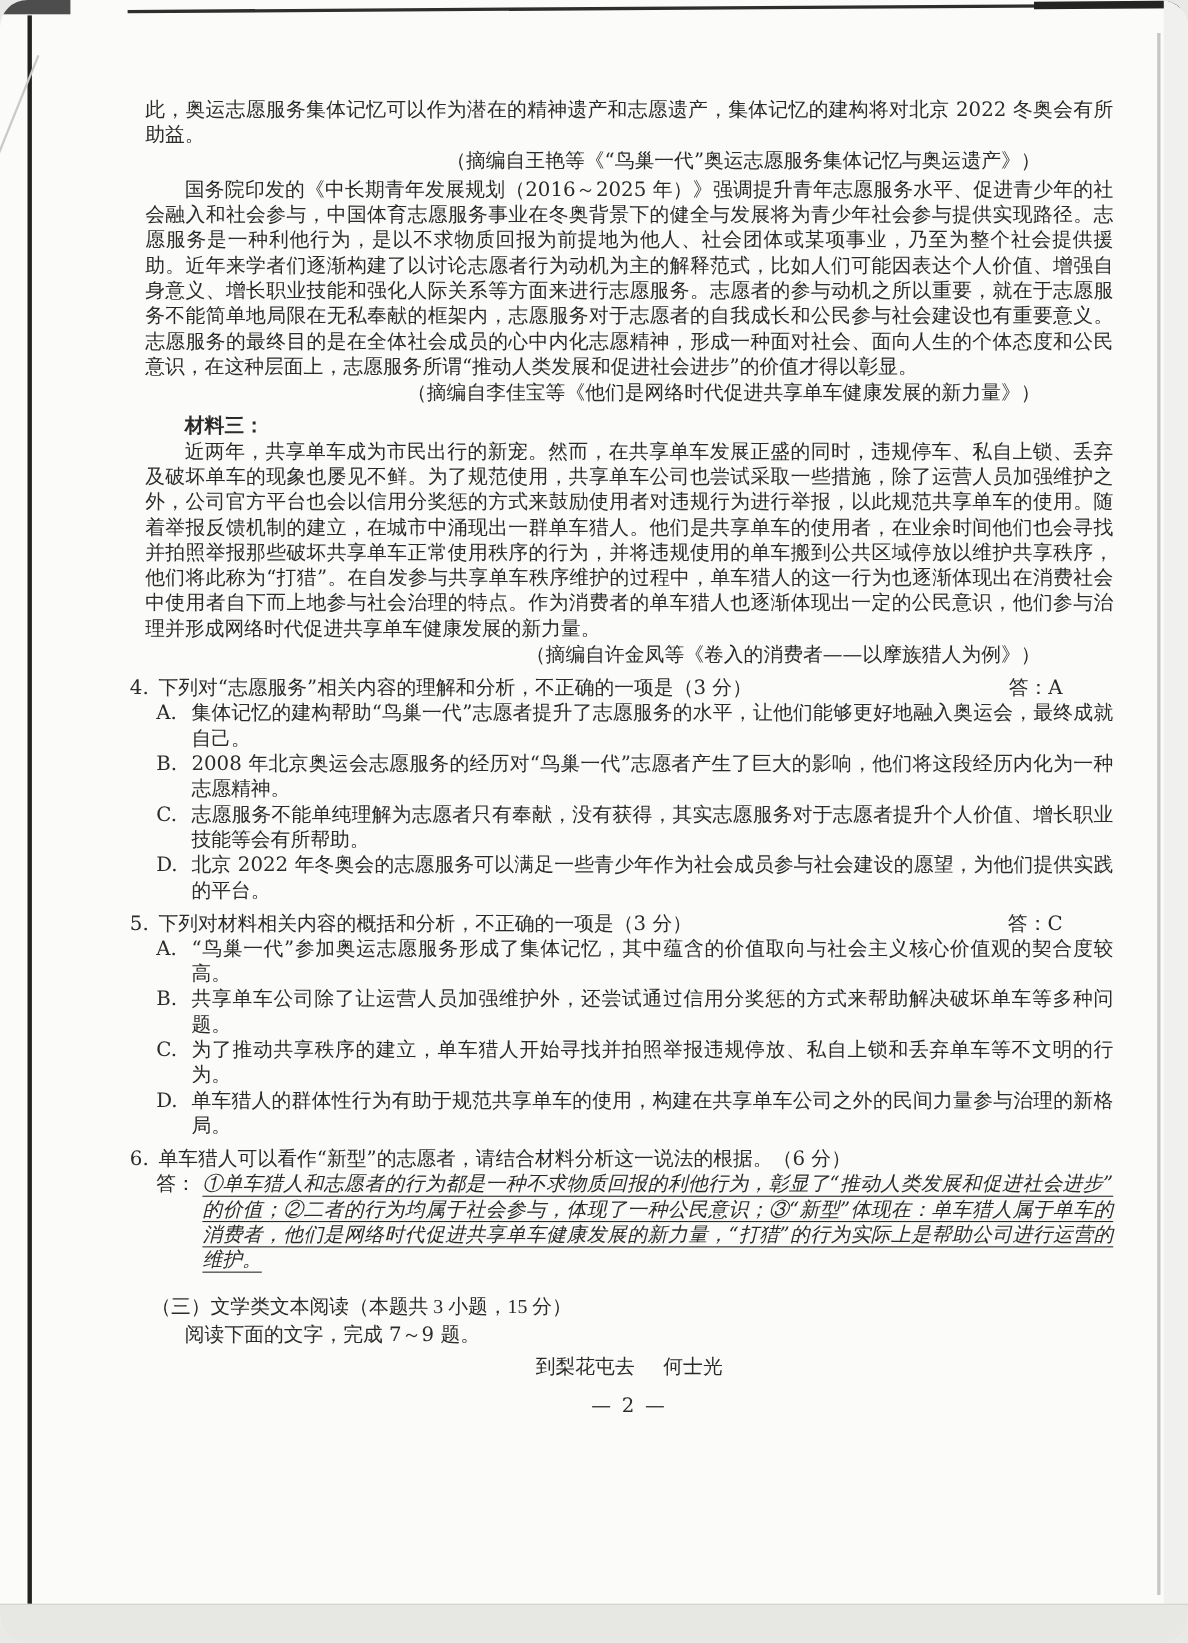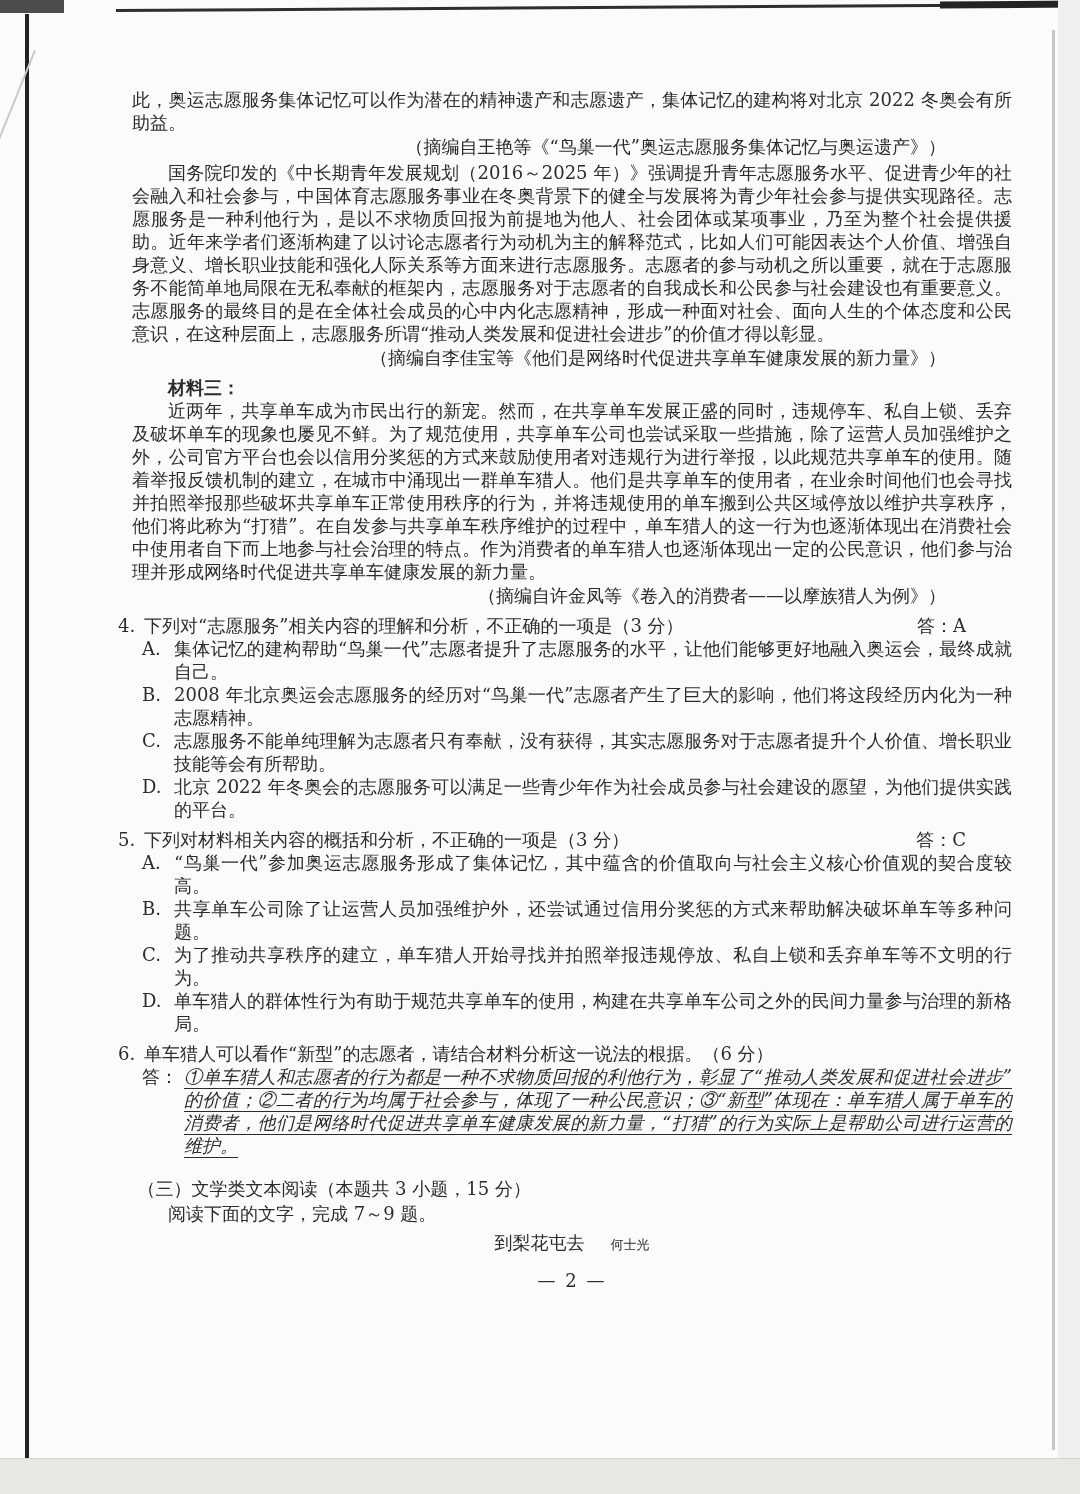--- a/index.html
+++ b/index.html
@@ -8,20 +8,21 @@
     background:#e9e9e7;
     font-family:"DejaVu Serif","Liberation Serif",serif;
     color:#2b2b2b;
     -webkit-font-smoothing:antialiased;
   }
   .scan-page{
     position:relative;
     width:1080px;height:1494px;
     background:#fbfbf9;
     overflow:hidden;
+    border-radius:25px;
   }
   
   .corner-mark{position:absolute;left:0;top:0;width:64px;height:13px;background:#4d4d4d;}
   .top-edge-line{position:absolute;left:116px;top:9px;width:975px;height:3px;background:#2e2e2e;transform:rotate(-0.35deg);transform-origin:left center;}
   .top-edge-thick{position:absolute;left:940px;top:1px;width:140px;height:7px;background:#242424;transform:rotate(-0.4deg);}
   .left-binding-line{position:absolute;left:25px;top:14px;width:4px;height:1448px;background:#222220;}
   .diagonal-crease{position:absolute;left:34px;top:50px;width:2px;height:160px;background:#c9c9c6;transform:rotate(22deg);transform-origin:top left;}
   .right-edge-line{position:absolute;left:1052px;top:30px;width:3px;height:1420px;background:#c6c6c3;}
   .right-edge-band{position:absolute;left:1058px;top:0;width:22px;height:1460px;background:#f0f0ee;}
   .bottom-shadow{position:absolute;left:0;top:1458px;width:1080px;height:36px;background:#e7e7e4;border-top:1px solid #d2d2cf;}
@@ -47,24 +48,24 @@
   .opt-text{flex:1 1 auto;text-align:justify;}
   .answer-line{display:flex;margin-left:24px;}
   .ans-prefix{flex:0 0 42px;}
   .ans-text{
     flex:1 1 auto;text-align:justify;
     text-decoration:underline;
     text-underline-offset:5px;
     text-decoration-thickness:1.4px;
     font-style:italic;
   }
-  .section-heading{margin:20px 0 0 0;text-indent:0.3em;}
+  .section-heading{margin:20px 0 0 0;text-indent:0.3em;font-family:Liberation Serif, serif;}
   .instruction{margin:2px 0 0 0;text-indent:2em;}
   .story-title{margin:6px 0 4px 0;text-align:center;text-indent:0;}
-  .story-title .author{margin-left:26px;font-size:13px;}
+  .story-title .author{margin-left:26px;font-size:18px;}
   .page-number{margin-top:13px;text-align:center;letter-spacing:2px;}
 </style>
 </head>
 <body>
 
 <div class="scan-page">
 
   <div class="corner-mark"></div>
   <div class="top-edge-line"></div>
   <div class="top-edge-thick"></div>

